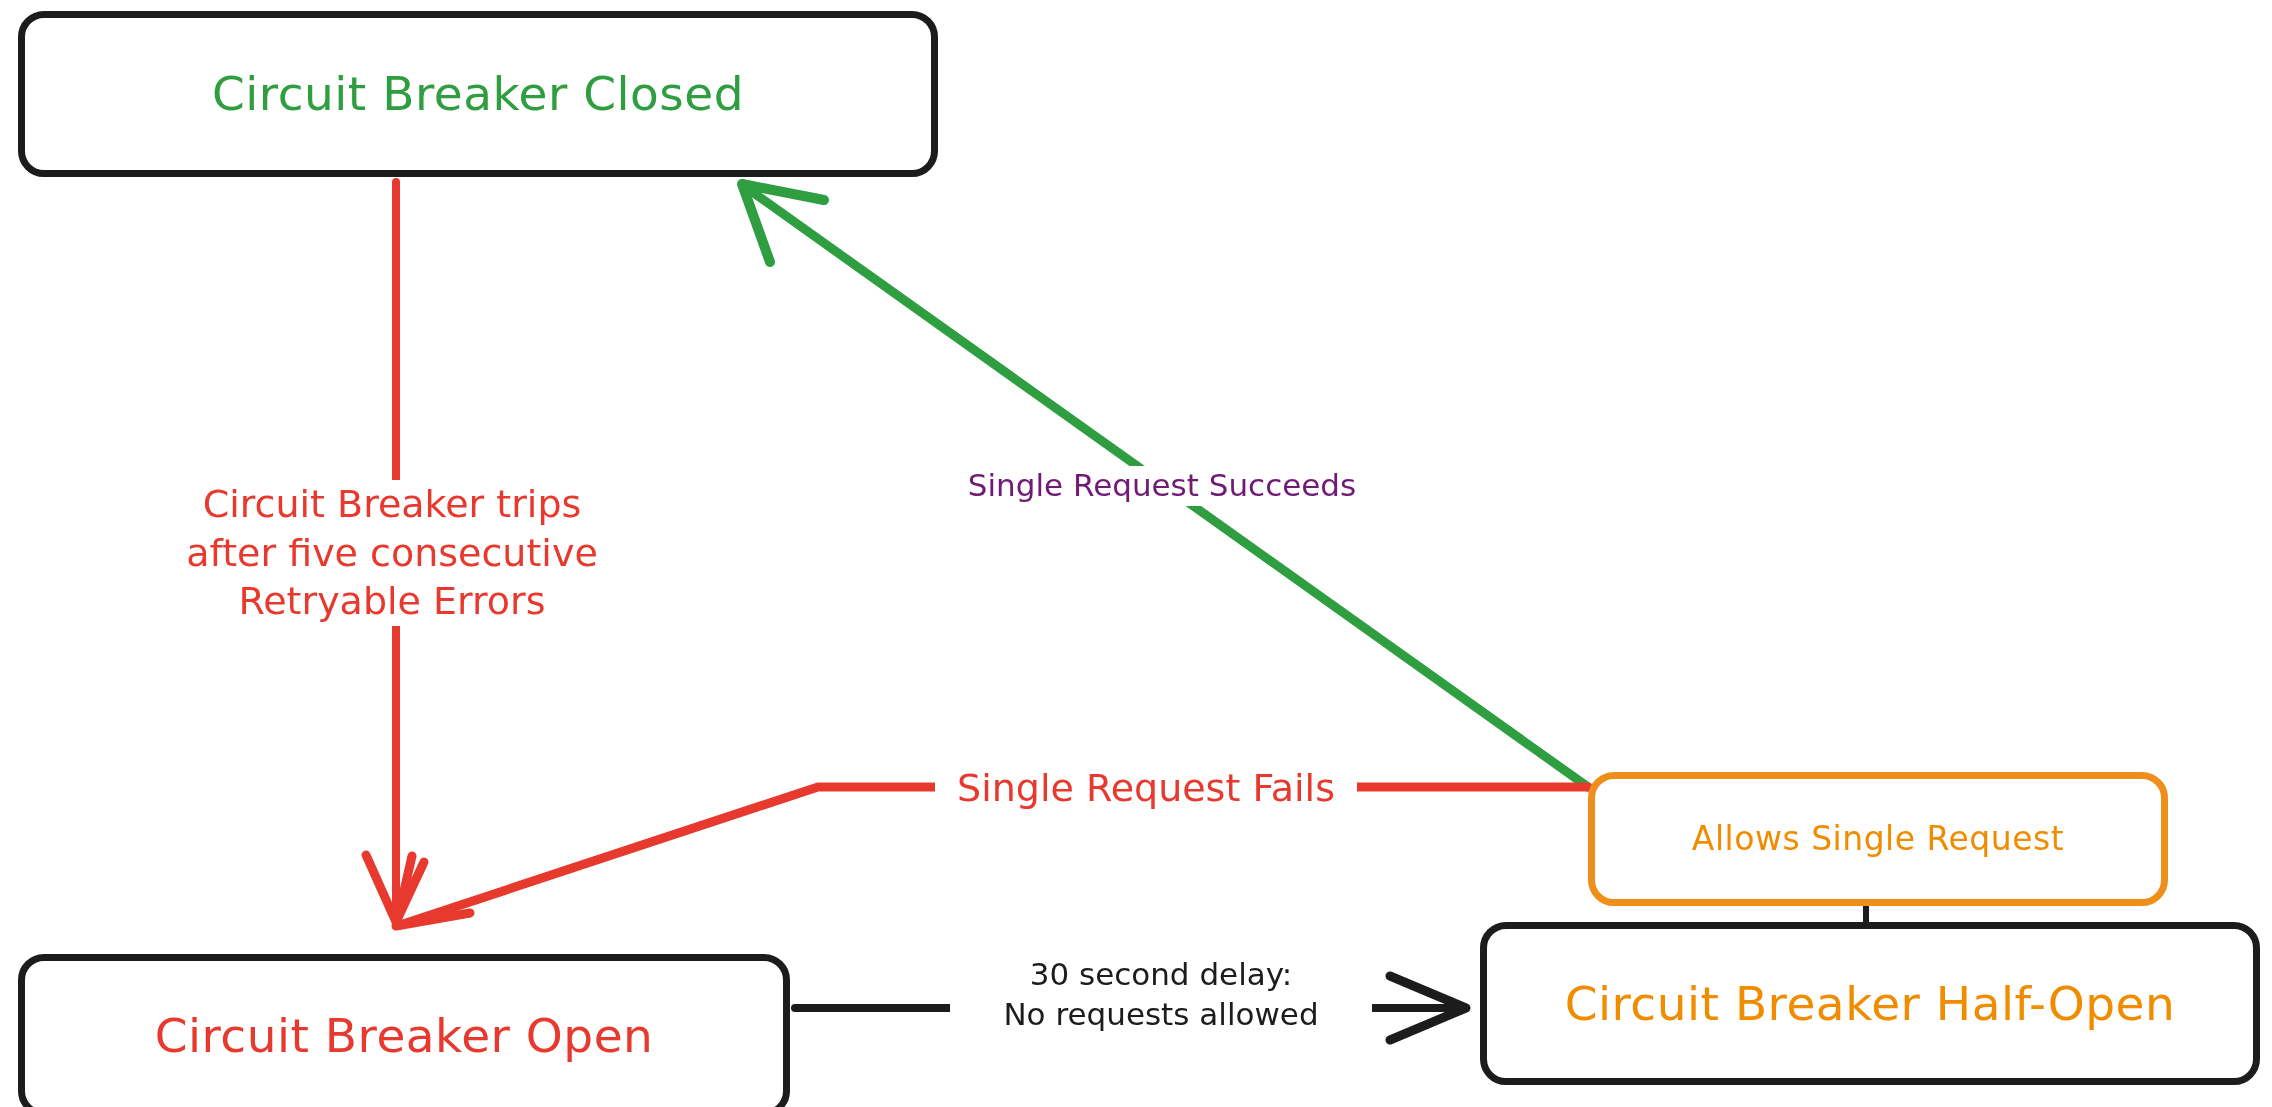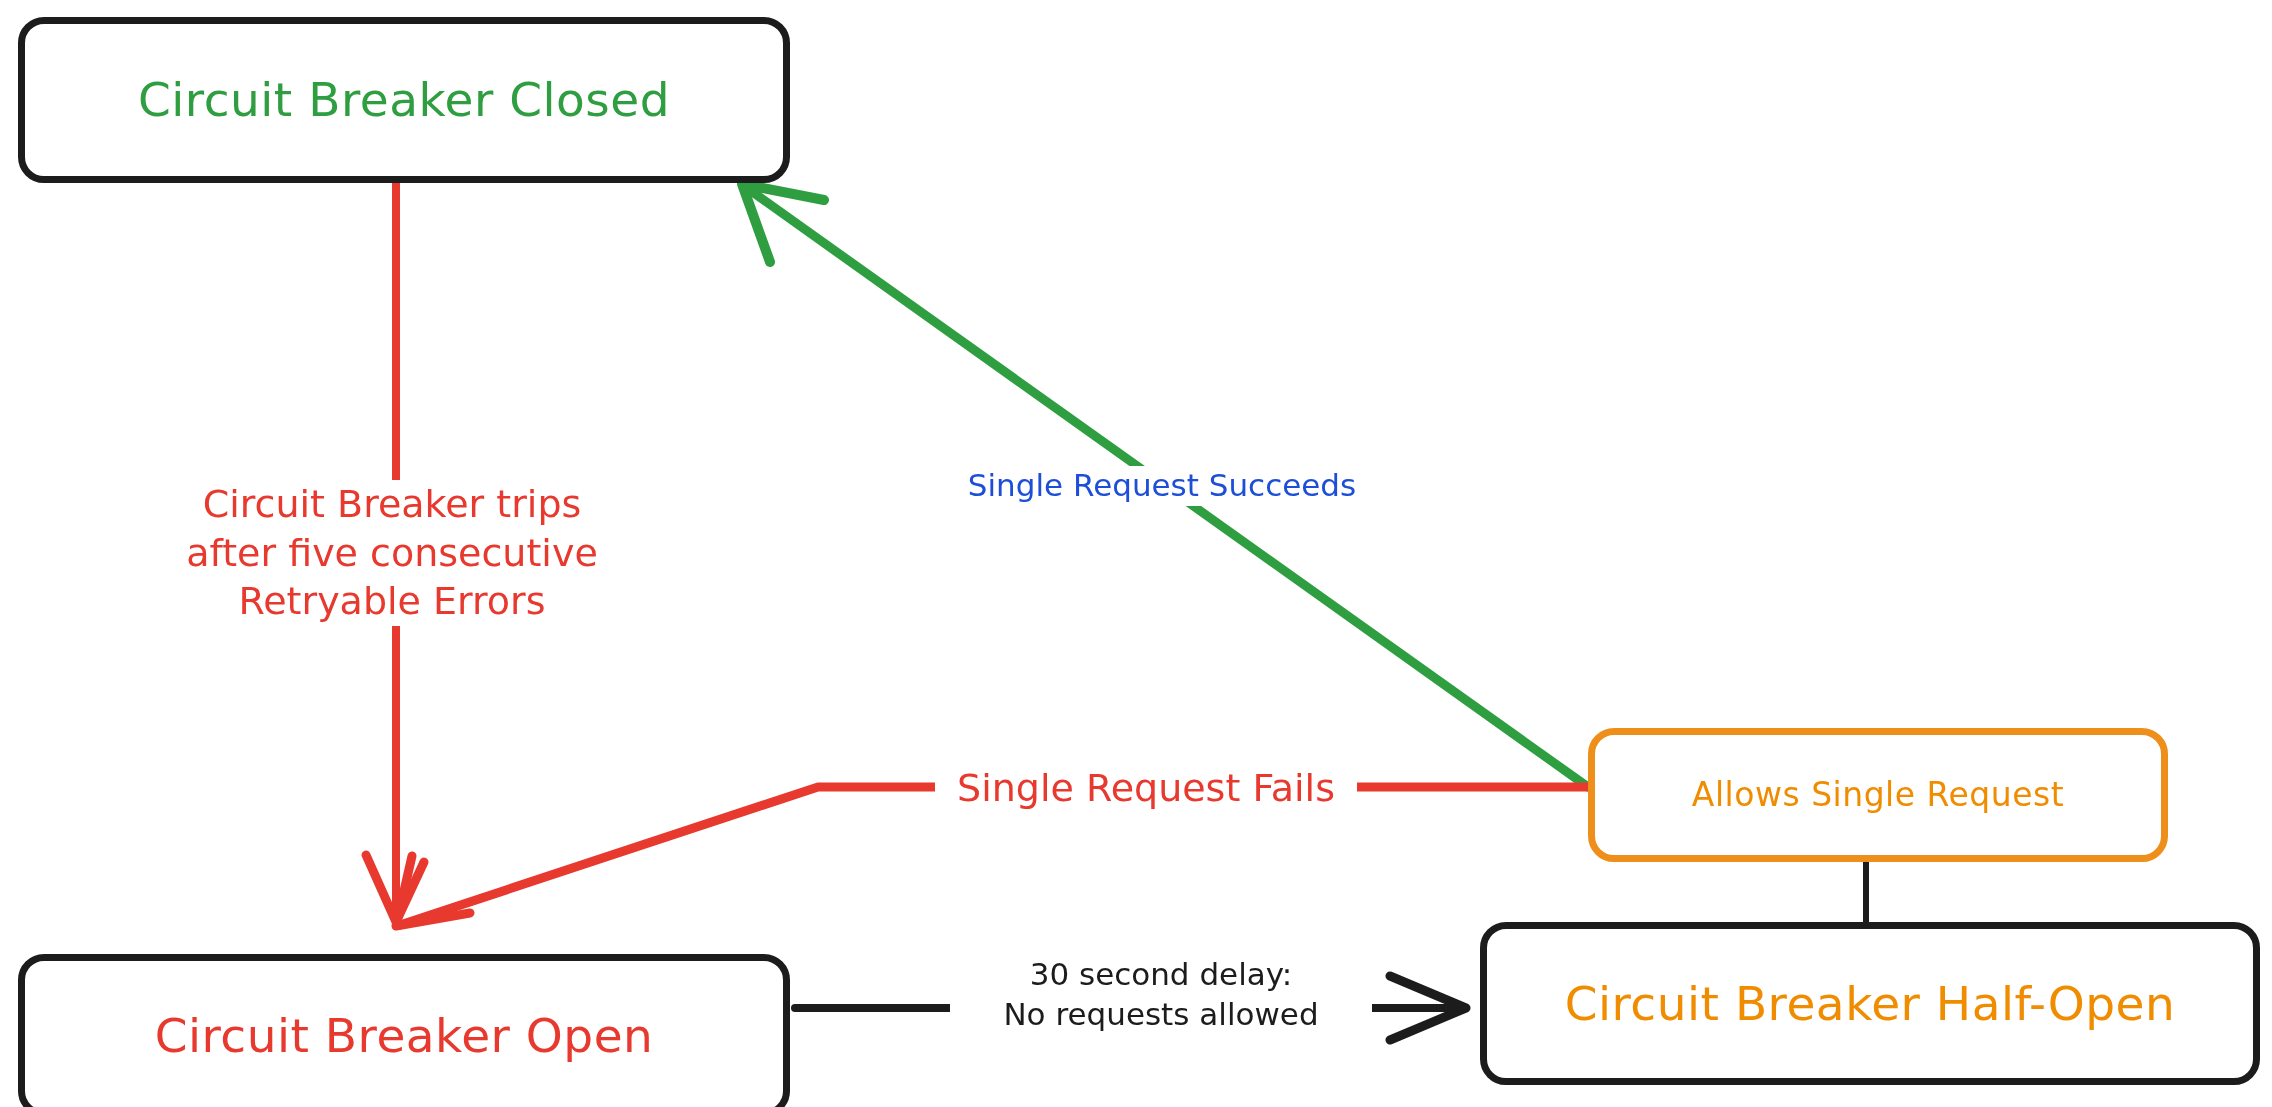--- a/index.html
+++ b/index.html
@@ -35,51 +35,52 @@
     justify-content: center;
     background: #ffffff;
     border-radius: 26px;
     text-align: center;
   }
   .node-black {
     border: 7px solid #1c1c1c;
   }
   .node-orange {
     border: 7px solid #ee8f1c;
+    margin-top: 44px;
   }
   .node-label {
     font-family: "DejaVu Sans", sans-serif;
     font-weight: 400;
     letter-spacing: 0.5px;
     line-height: 1.1;
     white-space: nowrap;
   }
 
-  #node-closed   { left: 18px;   top: 17px;  width: 772px;  height: 166px; }
+  #node-closed   { left: 18px;   top: 11px;  width: 920px;  height: 166px; }
   #node-open     { left: 18px;   top: 922px; width: 772px;  height: 163px; margin-top: 32px; }
   #node-allows   { left: 1588px; top: 728px; width: 580px;  height: 134px; }
   #node-halfopen { left: 1480px; top: 922px; width: 780px;  height: 163px; }
 
   .label-green  { color: #2f9e41; font-size: 47px; }
   .label-red    { color: #e8392f; font-size: 47px; }
   .label-orange-lg { color: #f08c00; font-size: 47px; }
   .label-orange-sm { color: #f08c00; font-size: 33px; }
 
   
   .edge-label {
     position: absolute;
     font-family: "DejaVu Sans", sans-serif;
     line-height: 1.28;
     text-align: center;
     white-space: pre;
     background: #ffffff;
     padding: 0 6px;
   }
   .edge-label-red   { color: #e8392f; font-size: 38px; }
-  .edge-label-green { color: #1d4ed8; font-size: 31px; }
+  .edge-label-green { color: #701a75; font-size: 31px; }
   .edge-label-black { color: #1c1c1c; font-size: 31px; }
 
   #lbl-trips    { left: 176px;  top: 480px; width: 420px; }
   #lbl-succeeds { left: 906px;  top: 466px; width: 500px; }
   #lbl-fails    { left: 935px;  top: 764px; width: 410px; }
   #lbl-delay    { left: 950px;  top: 955px; width: 410px; }
 </style>
 </head>
 <body>
 

